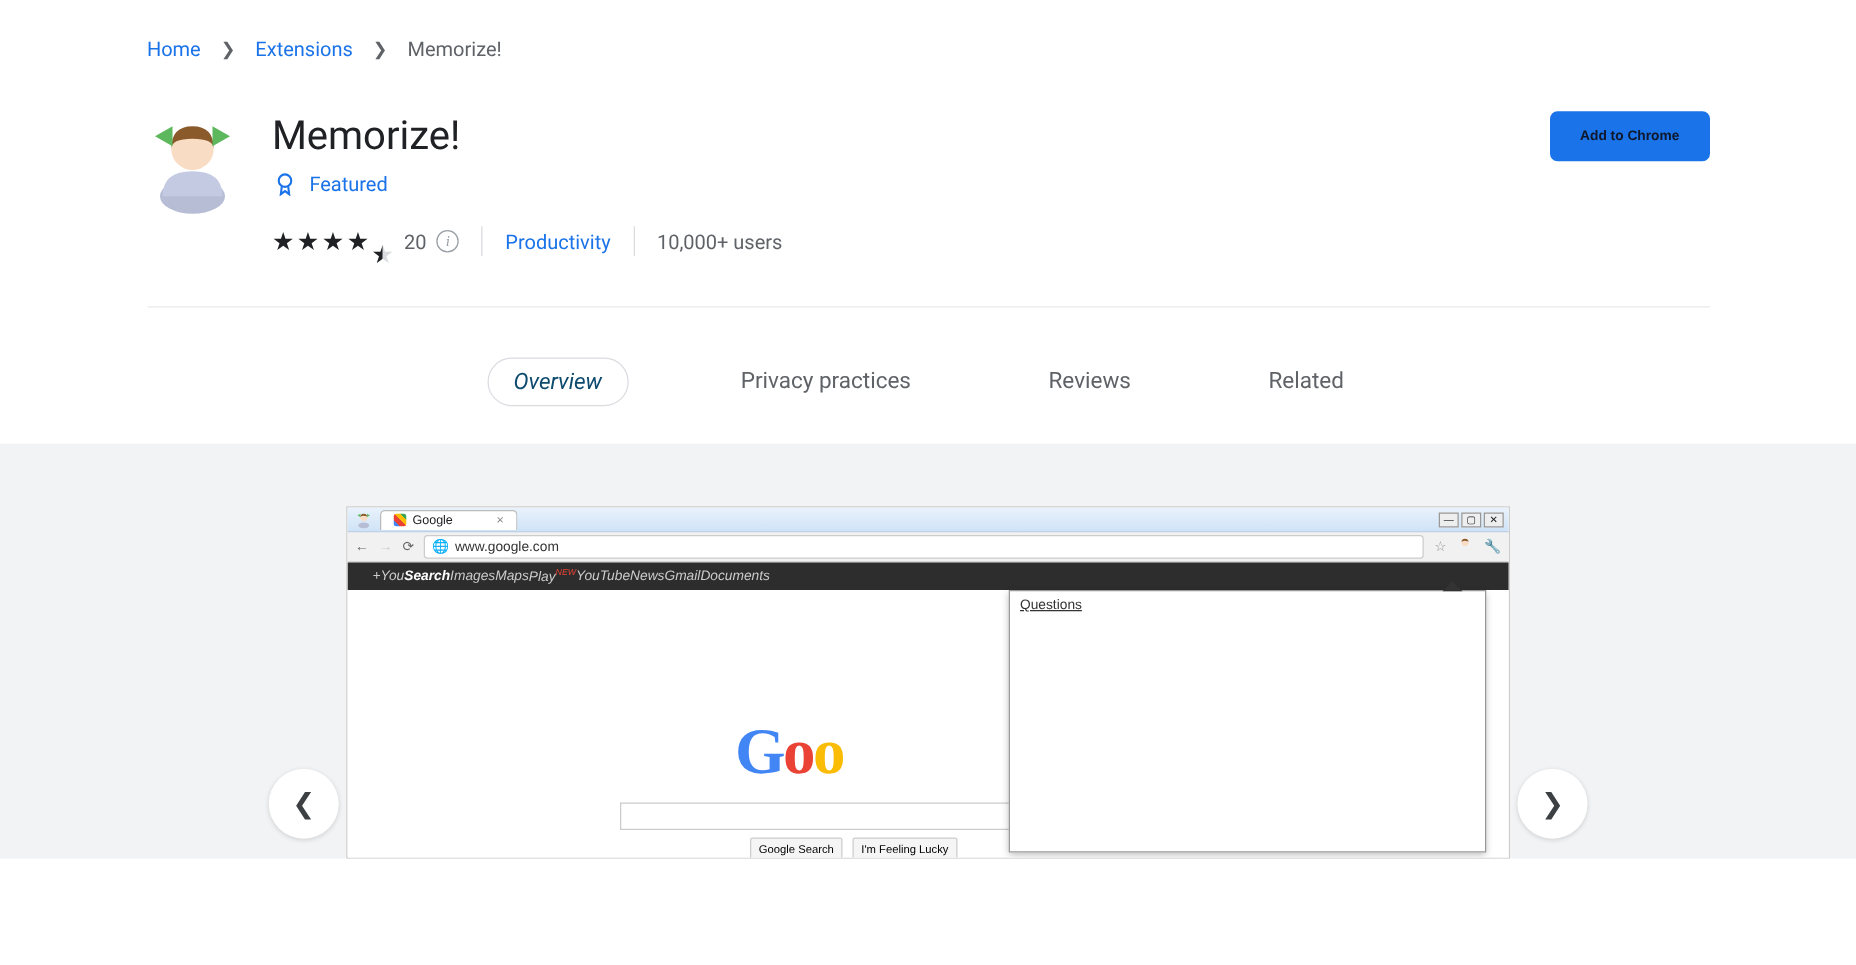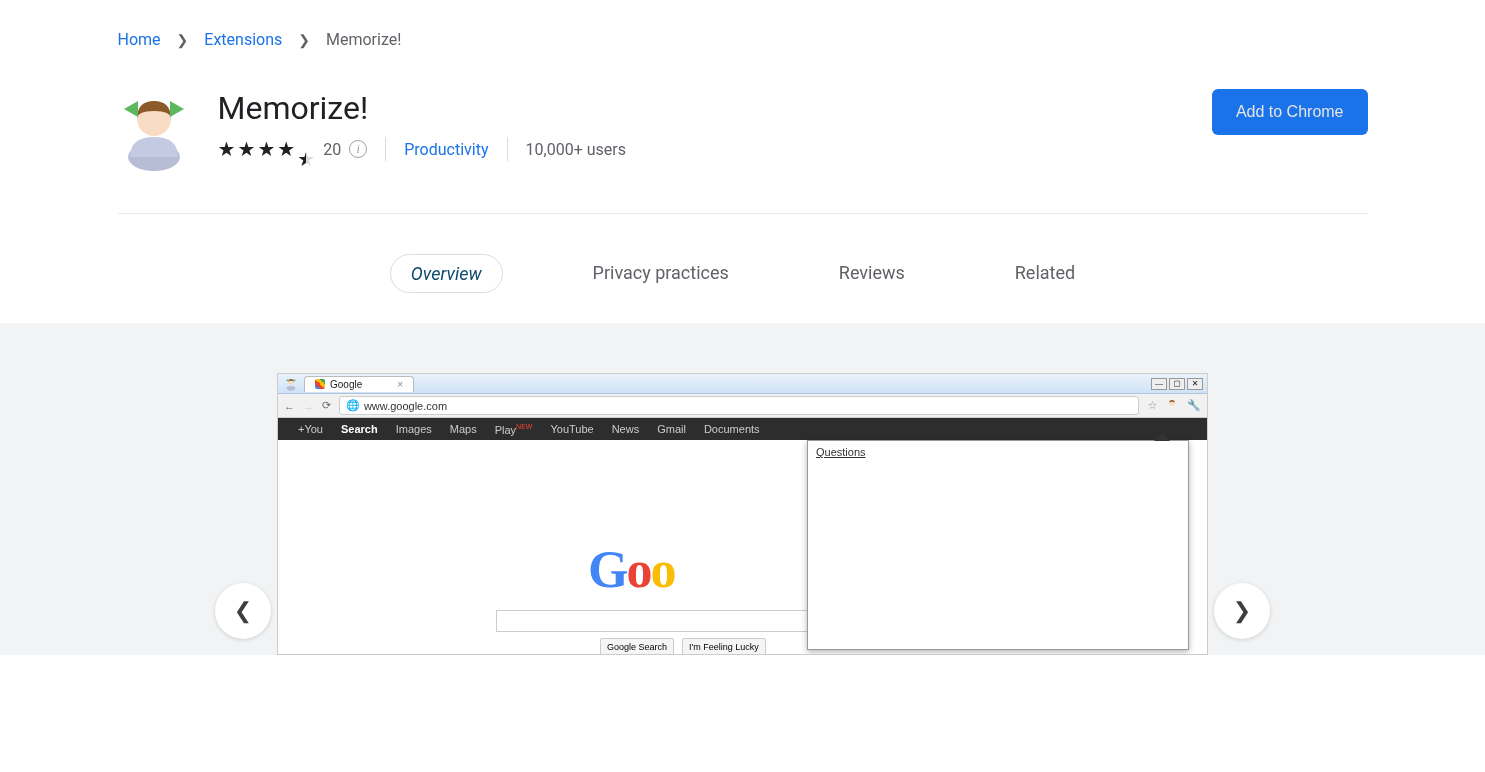--- a/index.html
+++ b/index.html
@@ -99,26 +99,26 @@
     background: #dadce0;
     margin: 0 18px;
   }
   .category {
     color: #1a73e8;
     cursor: pointer;
   }
   .users { color: #5f6368; }
   .add-btn {
     background: #1a73e8;
-    color: #e5e5e5;
+    color: #0f172a;
     border: none;
     border-radius: 6px;
     padding: 14px 24px;
-    font-size: 16px;
-    font-weight: 400;
+    font-size: 11px;
+    font-weight: 700;
     cursor: pointer;
   }
   
   .tabs {
     display: flex;
     justify-content: center;
     gap: 70px;
     padding: 40px 0 30px 0;
   }
   .tab {
@@ -228,23 +228,23 @@
     align-items: center;
     gap: 4px;
   }
   .urlbox .globe { color: #888; }
   .shot-blackbar {
     height: 22px;
     background: #2d2d2d;
     color: #ccc;
     display: flex;
     align-items: center;
-    gap: 18px;
     padding: 0 20px;
     font-size: 11px;
+    font-style: italic;
   }
   .shot-blackbar .bold { color: #fff; font-weight: bold; }
   .shot-blackbar .new { color: #ea4335; font-size: 7px; vertical-align: super; }
   .shot-body {
     position: relative;
     height: 216px;
     background: #fff;
   }
   .google-logo {
     position: absolute;
@@ -357,20 +357,29 @@
         <ellipse cx="36" cy="68" rx="26" ry="14" fill="#b8bdd6"></ellipse>
         <path d="M12 68 Q12 48 36 48 Q60 48 60 68 Z" fill="#c5cae3"></path>
         <circle cx="36" cy="30" r="17" fill="#f9dcc4"></circle>
         <path d="M19 30 Q19 12 36 12 Q53 12 53 30 Q53 22 36 22 Q19 22 19 30 Z" fill="#8b5a2b"></path>
         <path d="M6 20 L20 28 L20 12 Z" fill="#5db85d"></path>
         <path d="M66 20 L52 28 L52 12 Z" fill="#5db85d"></path>
       </svg>
     </div>
     <div class="ext-info">
       <h1 class="ext-title">Memorize!</h1>
+      <div class="featured">
+        <span class="featured-icon">
+          <svg viewBox="0 0 24 24" width="20" height="20" fill="none" stroke="#1a73e8" stroke-width="2">
+            <circle cx="12" cy="9" r="6"></circle>
+            <path d="M9 14 L8 22 L12 19 L16 22 L15 14"></path>
+          </svg>
+        </span>
+        <span>Featured</span>
+      </div>
       <div class="meta-row">
         <div class="stars">
           <span class="star">★</span>
           <span class="star">★</span>
           <span class="star">★</span>
           <span class="star">★</span>
           <span class="star" style="position:relative;display:inline-block;width:18px;">
             <span style="position:absolute;left:0;color:#dadce0;">★</span>
             <span style="position:absolute;left:0;width:50%;overflow:hidden;color:#202124;">★</span>
           </span>

